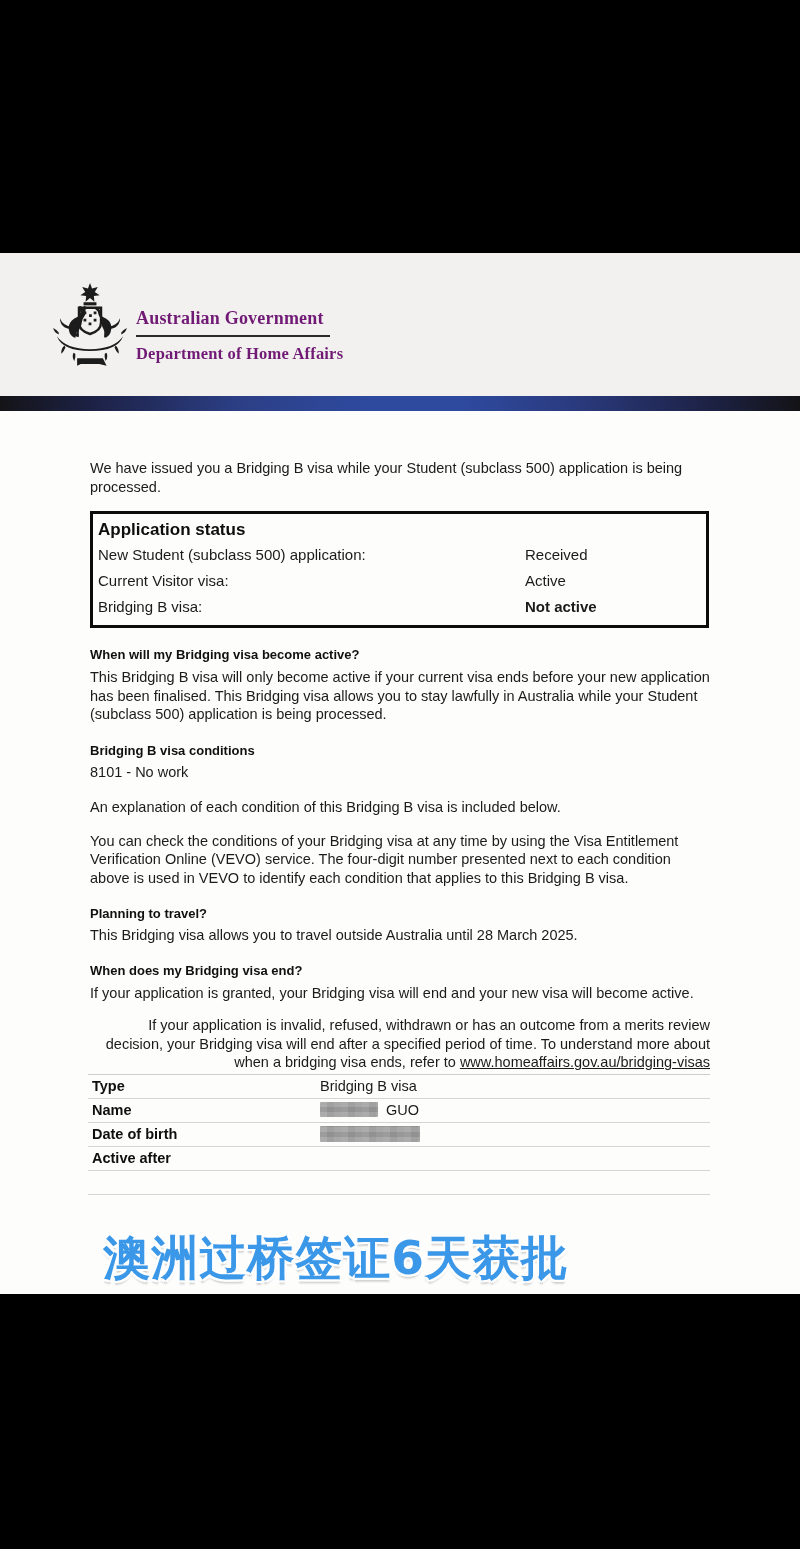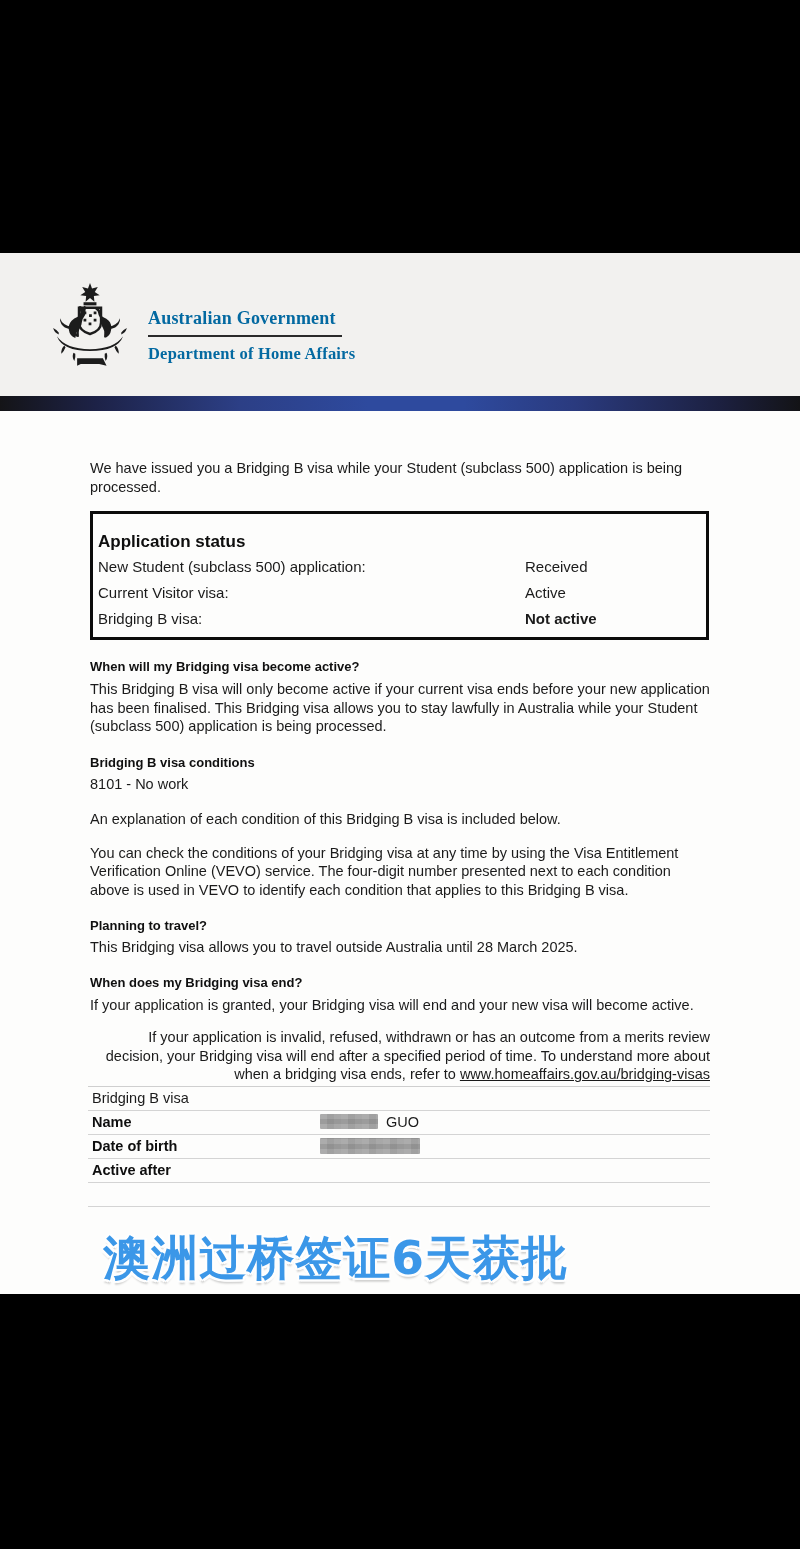--- a/index.html
+++ b/index.html
@@ -10,21 +10,21 @@
 
   .letterbox { position:absolute; left:0; width:800px; background:#000; }
   .letterbox.top { top:0; height:253px; }
   .letterbox.bottom { top:1294px; height:255px; }
 
   .document { position:absolute; top:253px; left:0; width:800px; height:1041px; background:#fdfdfc; }
 
   
   .letterhead { position:relative; width:800px; height:143px; background:#f2f1ef; }
   .crest { position:absolute; left:44px; top:28px; width:92px; height:94px; }
-  .agency { position:absolute; left:148px; top:55px; font-family:"Liberation Serif", serif; color:#0369a1; }
+  .agency { position:absolute; left:136px; top:55px; font-family:"Liberation Serif", serif; color:#701a75; }
   .gov-name { font-size:18px; font-weight:bold; letter-spacing:0.2px; }
   .agency-rule { width:194px; height:2px; background:#2a2a2a; margin:6px 0 7px 0; }
   .dept-name { font-size:16.5px; font-weight:bold; letter-spacing:0.2px; }
 
   .gradient-bar { position:relative; width:800px; height:15px;
     background:linear-gradient(90deg,#141417 0%,#1d2247 12%,#2c3f86 30%,#2e4a9e 46%,#2e4a9e 58%,#2a3a7e 72%,#1c2040 90%,#131316 100%); }
 
   
   .content { padding:33px 90px 0 90px; color:#1b1b1b; font-size:14.5px; line-height:18.5px; }
   .content p { max-width:620px; }
@@ -46,21 +46,21 @@
   .after-h { margin-top:3px; }
   .cond-line { margin-top:2px; }
   .p-expl { margin-top:17px; }
   .p-vevo { margin-top:15px; }
   .p-travel { margin-top:2px; }
   .p-invalid { margin-top:14px;text-align:right; }
 
   .link { color:#1b1b1b; text-decoration:underline; cursor:pointer; }
 
   
-  .status-box { margin-top:15px; width:619px; border:3px solid #0b0b0b; background:#fdfdfc; padding:16px 0 5px 5px; }
+  .status-box { margin-top:15px; width:619px; border:3px solid #0b0b0b; background:#fdfdfc; padding:4px 0 5px 5px; }
   .status-title { font-size:17px; font-weight:bold; line-height:24px; color:#0e0e0e; }
   .status-row { display:grid; grid-template-columns:427px 1fr; font-size:15px; line-height:26px; }
   .status-row .val.bold { font-weight:bold; }
 
   
   .summary-table { margin-top:2px; width:622px; margin-left:-2px; border-top:1.5px solid #cfcfcf; }
   .srow { display:flex; height:24px; line-height:23px; border-bottom:1.5px solid #d4d4d4; padding-left:4px; font-size:14.5px; }
   .srow .slabel { width:228px; font-weight:bold; color:#0f0f0f; }
   .srow .sval { color:#1b1b1b; }
 
@@ -144,20 +144,21 @@
       <div class="heading h-travel">Planning to travel?</div>
       <p class="p-travel">This Bridging visa allows you to travel outside Australia until 28 March 2025.</p>
 
       <div class="heading h-end">When does my Bridging visa end?</div>
       <p class="after-h">If your application is granted, your Bridging visa will end and your new visa will become active.</p>
       <p class="p-invalid"><span>If your application is invalid, refused, withdrawn or has an outcome from a merits review decision, your Bridging visa will end after a specified period of time. To understand more about when a bridging visa ends, refer to </span><span class="link">www.homeaffairs.gov.au/bridging-visas</span></p>
 
 
       <div class="summary-table">
         <div class="srow">
+          <span class="slabel">Type</span>
           <span class="sval">Bridging B visa</span>
         </div>
         <div class="srow">
           <span class="slabel">Name</span>
           <span class="sval"><span class="redact name-cell"></span><span>GUO</span></span>
         </div>
         <div class="srow">
           <span class="slabel">Date of birth</span>
           <span class="sval"><span class="redact dob-cell"></span></span>
         </div>

